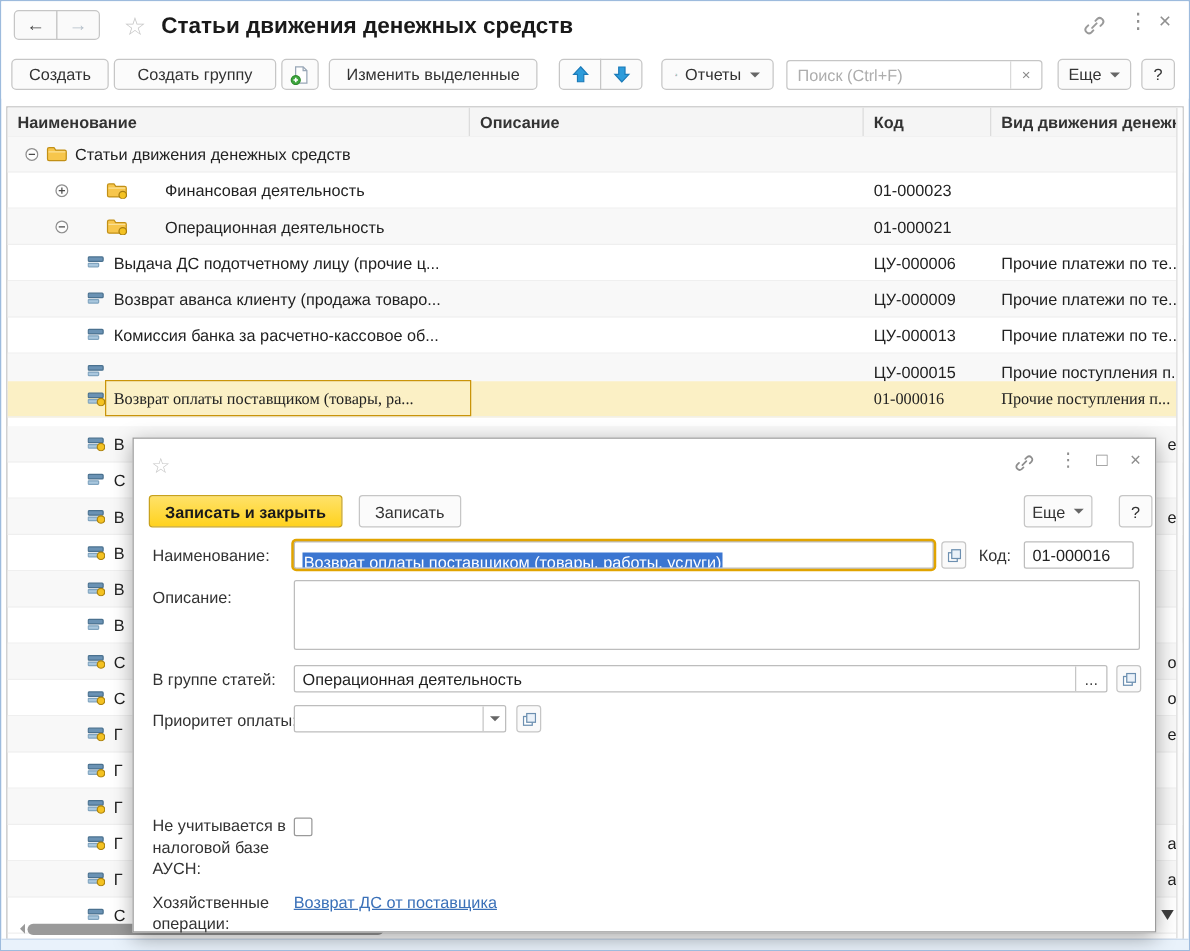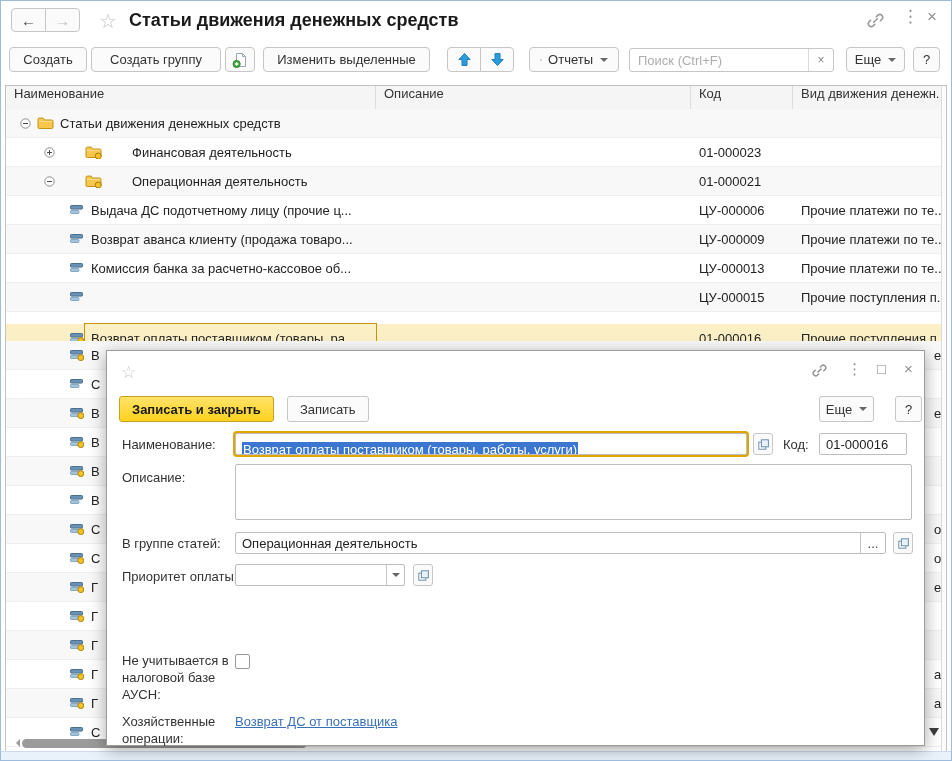--- a/index.html
+++ b/index.html
@@ -23,22 +23,22 @@
   .caret{width:0;height:0;border:4px solid transparent;border-top-color:#666;margin-left:7px;margin-top:4px;}
   .searchwrap{position:absolute;left:628px;top:7px;width:205px;height:24px;box-sizing:border-box;border:1px solid #C6C6C6;
               border-radius:3px;background:#fff;display:flex;}
   .searchwrap input{flex:1;min-width:0;border:0;outline:0;padding:0 8px;font:13px "Liberation Sans",sans-serif;color:#333;background:transparent;}
   .searchwrap input::placeholder{color:#ADADAD;}
   .clearx{width:24px;border-left:1px solid #DADADA;display:flex;align-items:center;justify-content:center;color:#8A8A8A;font-size:12px;}
 
   
   .table{position:absolute;left:4px;right:4px;top:84px;bottom:8px;box-sizing:border-box;border:1px solid #C2C2C2;background:#fff;overflow:hidden;}
   .thead{position:absolute;left:0;right:0;top:0;height:23px;background:#F5F5F5;border-bottom:1px solid #D5D5D5;}
-  .th{position:absolute;top:0;bottom:0;display:flex;align-items:flex-start;padding-left:8px;box-sizing:border-box;
-      color:#333;border-right:1px solid #DCDCDC;overflow:hidden;white-space:nowrap;}
+  .th{position:absolute;top:0;bottom:0;display:flex;align-items:center;padding-left:8px;box-sizing:border-box;
+      color:#333;border-right:1px solid #DCDCDC;overflow:hidden;white-space:nowrap;font-weight:bold;}
   .c0{left:0;width:370px;} .c1{left:370px;width:315px;} .c2{left:685px;width:102px;} .c3{left:787px;width:148px;border-right:0;}
   .rows{position:absolute;left:0;right:0;top:23px;bottom:0;}
   .trow{position:absolute;left:0;right:0;height:29px;box-sizing:border-box;border-bottom:1px solid #EFEFEF;}
   .trow.shade{background:#F8F8F8;}
   .trow.selrow{background:#FBF0C5;}
   .cell{position:absolute;top:0;bottom:0;display:flex;align-items:center;overflow:hidden;white-space:nowrap;box-sizing:border-box;}
   .cell.code,.cell.kind{padding-left:8px;}
   .lvl0{padding-left:14px;} .lvl1{padding-left:38px;gap:24px;} .lvl2{padding-left:64px;}
   .expander{margin-right:6px;flex:0 0 auto;}
   .folder{margin-right:6px;flex:0 0 auto;}
@@ -272,21 +272,21 @@
     <rect x="0.5" y="1.5" width="12" height="3.6" rx="0.8" fill="#6A92B4" stroke="#4A718F"></rect>
     <rect x="0.5" y="6.6" width="8.4" height="2.8" rx="0.6" fill="#A9C7DE" stroke="#7FA3BE"></rect>
 
   </svg>
           </div>
           <div class="cell c2 code">ЦУ-000015</div>
           <div class="cell c3 kind">
             <span>Прочие поступления п...</span>
           </div>
         </div>
-        <div class="trow selrow" style="top: 215px;">
+        <div class="trow selrow" style="top: 196px; font-family: Liberation Serif, serif;">
           <div class="cell c0 lvl2">
   <svg class="itemicon" width="14" height="12" viewBox="0 0 14 12">
     <rect x="0.5" y="1.5" width="12" height="3.6" rx="0.8" fill="#6A92B4" stroke="#4A718F"></rect>
     <rect x="0.5" y="6.6" width="8.4" height="2.8" rx="0.6" fill="#A9C7DE" stroke="#7FA3BE"></rect>
     <circle cx="10.8" cy="8.6" r="3" fill="#F4C222" stroke="#AD8410"></circle>
   </svg>
             <span>Возврат оплаты поставщиком (товары, ра...</span>
           </div>
           <div class="cell c2 code">01-000016</div>
           <div class="cell c3 kind">

